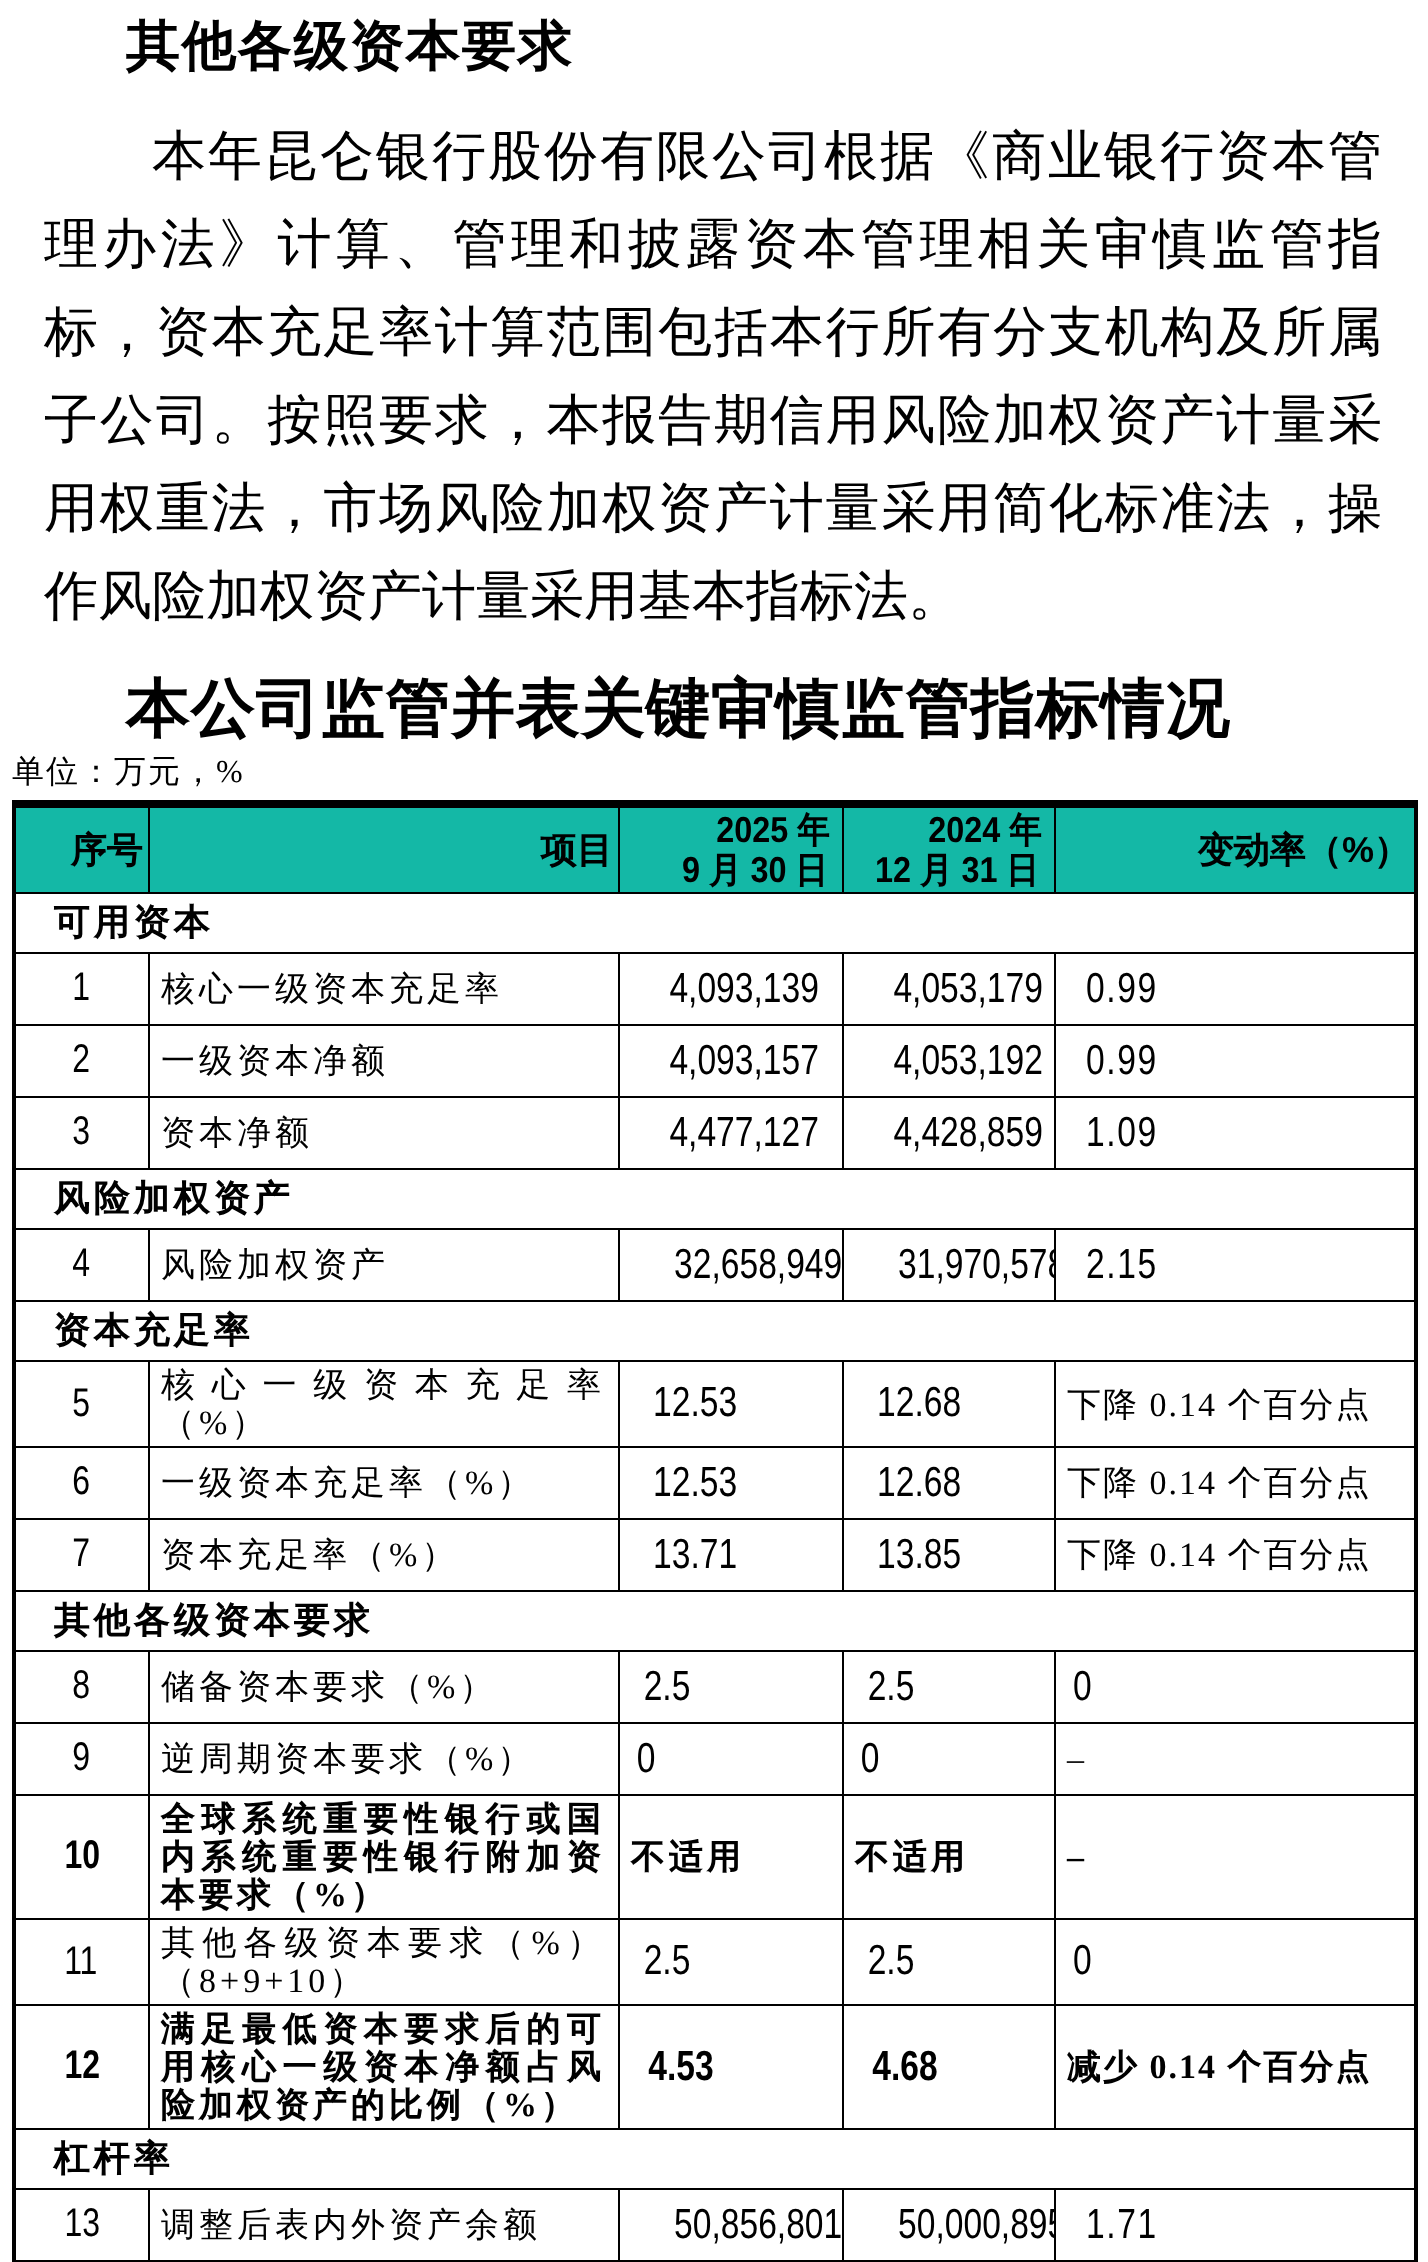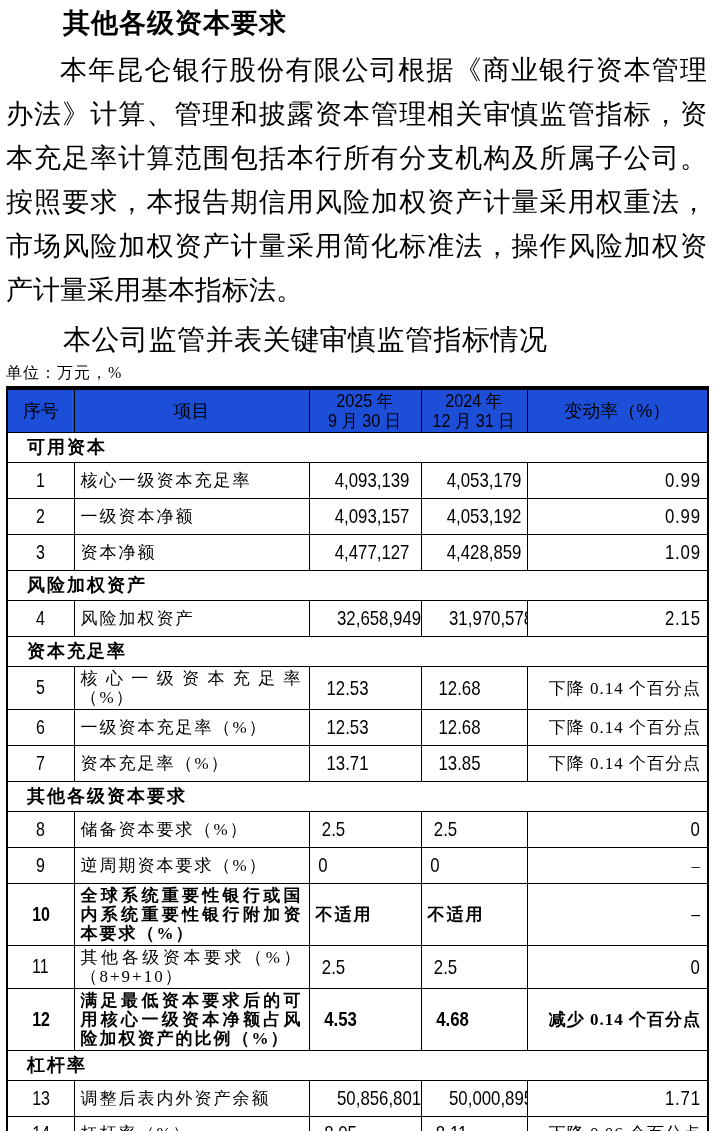--- a/index.html
+++ b/index.html
@@ -10,62 +10,62 @@
   }
   .page{padding:4px 7px 0 6px;width:701px;}
 
   .doc-title{
     font-family:"Liberation Sans","DejaVu Sans",sans-serif;
     font-weight:bold;font-size:27px;line-height:34px;
     margin:2px 0 8px 57px;letter-spacing:1px;
   }
   .intro{
     font-size:27px;line-height:44px;text-align:justify;
-    text-indent:2em;margin:0;letter-spacing:0px;
+    text-indent:2em;margin:16px;letter-spacing:0px;
   }
   .table-title{
-    font-weight:normal;font-size:28px;line-height:36px;
+    font-weight:bold;font-size:32px;line-height:36px;
     margin:10px 0 4px 57px;letter-spacing:0.5px;
   }
   .unit-note{
     font-size:16px;line-height:22px;
     margin:0 0 2px 0;letter-spacing:1px;
   }
 
   table.ind{
     width:701px;border-collapse:collapse;table-layout:fixed;
     border:2.5px solid #000;border-top-width:4px;border-bottom-width:4px;
   }
   table.ind th,table.ind td{
     border:1.5px solid #000;vertical-align:middle;
     padding:2px 6px;line-height:19px;font-size:17px;
     overflow:hidden;
   }
   tr.r-head{height:42px;}
   tr.r-head th{
-    background:#1d4ed8;font-weight:normal;text-align:center;
+    background:#14b8a6;font-weight:bold;text-align:right;
     font-family:"Liberation Sans","DejaVu Sans",sans-serif;
     font-size:18px;line-height:20px;padding:1px 2px;
   }
   .hdate{display:inline-block;transform:scaleX(0.9);transform-origin:50% 50%;white-space:nowrap;}
 
   tr.r-sec{height:30px;}
   tr.r-sec td{
     font-weight:bold;font-size:18px;text-align:left;
     padding-left:19px;letter-spacing:2px;margin-left:24px;
   }
   tr.r-1l{height:36px;}
   tr.r-3l{height:62px;font-weight:bold;}
   tr.r-2l{height:36px;}
 
   td.c-no{text-align:center;padding:2px 2px;}
   td.c-item{text-align:justify;padding:2px 4px 2px 13px;letter-spacing:2px;}
   td.c-val{text-align:left;padding-right:10px;}
   td.c-val.center{padding-right:6px;letter-spacing:2px;}
-  td.c-chg{text-align:right;padding-right:7px;letter-spacing:1px;}
+  td.c-chg{padding-right:7px;letter-spacing:1px;}
 
   .cnum{
     font-family:"Liberation Sans","DejaVu Sans",sans-serif;
     font-size:21px;display:inline-block;transform:scaleX(0.8);
     transform-origin:100% 50%;white-space:nowrap;
   }
   td.c-no .cnum{transform-origin:50% 50%;font-size:20px;}
 </style>
 </head>
 <body>

